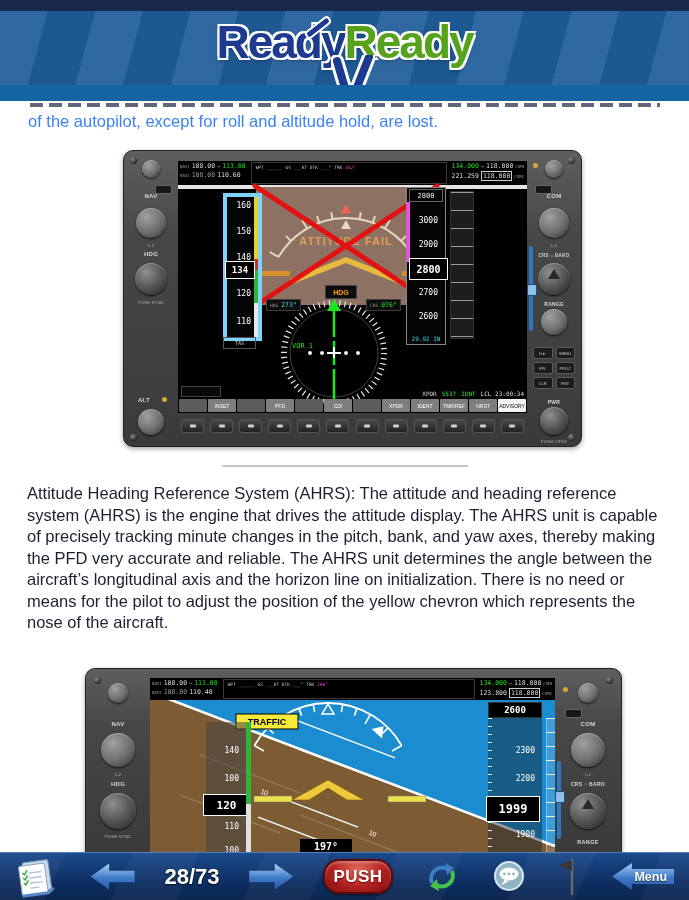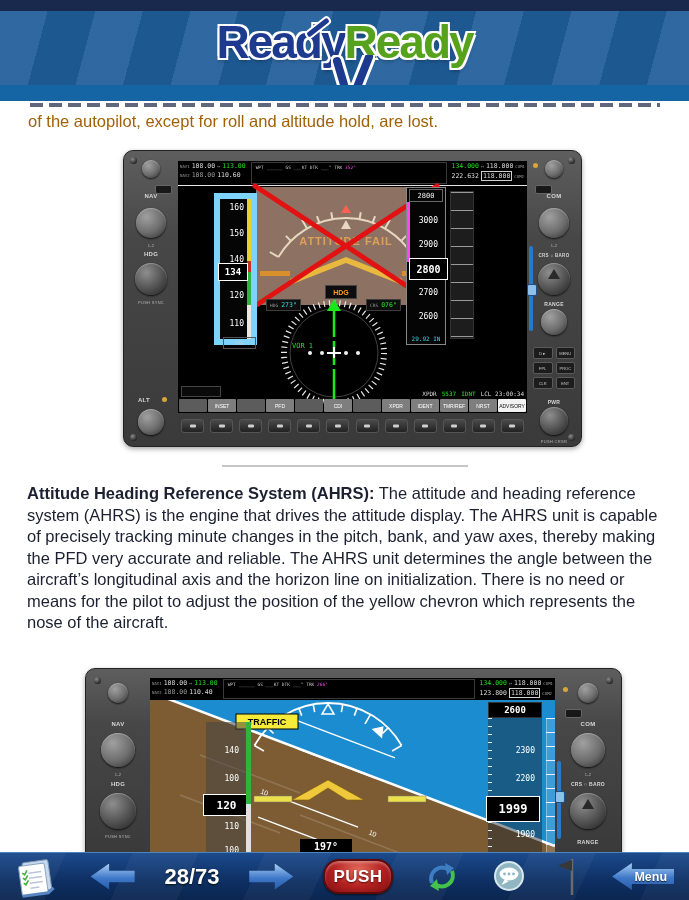--- a/index.html
+++ b/index.html
@@ -17,25 +17,25 @@
   .logo .ride{color:#1d3a8f;text-shadow:-2px -2px 0 #fff,2px -2px 0 #fff,-2px 2px 0 #fff,2px 2px 0 #fff,0 3px 4px rgba(0,0,0,.35);}
   .logo .ready{color:#57a21d;text-shadow:-2px -2px 0 #fff,2px -2px 0 #fff,-2px 2px 0 #fff,2px 2px 0 #fff,0 3px 4px rgba(0,0,0,.35);}
   .accent{position:absolute;left:303px;top:12px;width:26px;height:5px;background:#1d3a8f;
           border:2px solid #fff;border-radius:4px;transform:rotate(-38deg);}
 
   
   .content{position:absolute;left:0;top:101px;width:689px;height:752px;background:#fff;overflow:hidden;}
   .clipped-line{position:absolute;left:30px;top:2px;width:630px;height:4px;opacity:.75;
     background:repeating-linear-gradient(90deg,#2a3550 0 13px,transparent 13px 19px);}
   .intro-line{position:absolute;left:28px;top:10px;width:640px;margin:0;
-    font-size:16.5px;line-height:21px;color:#a16207;}
+    font-size:16.5px;line-height:21px;color:#3b82f6;}
   .divider{position:absolute;left:222px;top:364px;width:246px;height:2px;background:#c6c6c6;}
   .para{position:absolute;left:27px;top:382px;width:636px;margin:0;
     font-size:16.5px;line-height:21.5px;color:#1c2030;}
-  .para b{font-weight:bold;text-align:center;}
+  .para b{font-weight:normal;text-align:center;}
 
   
   .pfd{position:absolute;border-radius:10px;border:1px solid #222;overflow:hidden;
        background:linear-gradient(180deg,#5e5e5e,#474747 30%,#3a3a3a);box-shadow:0 2px 5px rgba(0,0,0,.35);}
   .screen{position:absolute;background:#000;overflow:hidden;}
   .screw{position:absolute;width:7px;height:7px;border-radius:50%;
          background:radial-gradient(circle at 35% 30%,#8a8a8a,#222 75%);}
   .knob{position:absolute;border-radius:50%;
         background:radial-gradient(circle at 35% 30%,#a0a0a0,#6d6d6d 55%,#333 95%);
         box-shadow:0 1px 2px rgba(0,0,0,.8),inset 0 1px 1px rgba(255,255,255,.3);}
@@ -44,21 +44,21 @@
         border-left:6px solid transparent;border-right:6px solid transparent;border-bottom:10px solid #2a2a2a;}
   .bezlabel{position:absolute;color:#d6d6d6;font-size:6px;font-weight:bold;letter-spacing:.3px;
         text-align:center;white-space:pre;}
   .micro{font-size:4px;font-weight:normal;color:#b5b5b5;}
   .pill{position:absolute;width:15px;height:7px;background:#181818;border:1px solid #666;border-radius:2px;}
   .amberdot{position:absolute;width:5px;height:5px;border-radius:50%;background:#d9a43a;}
   .bluslider{position:absolute;width:4px;background:#2a79c8;border-radius:2px;}
   .bluslider i{position:absolute;left:-2px;width:8px;height:10px;background:#8fc0ea;border:1px solid #1c4f86;border-radius:2px;}
 
   
-  .freqbar{position:absolute;left:0;top:0;right:0;display:flex;background:#000;border-bottom:1px solid #e5e5e5;}
+  .freqbar{position:absolute;left:0;top:0;right:0;display:flex;background:#000;border-bottom:4px solid #e5e5e5;}
   .fqcol{padding:1px 2px;}
   .fqrow{display:flex;gap:2px;align-items:baseline;font-family:"DejaVu Sans Mono",monospace;
          font-size:6.5px;color:#ddd;line-height:8px;white-space:nowrap;}
   .fql{font-size:4px;color:#9a9a9a;}
   .fqg{color:#25dd25;}
   .fqa{color:#9a9a9a;font-size:5px;}
   .boxed{border:1px solid #cfcfcf;padding:0 1px;}
   .fqcenter{flex:1;margin:1px 3px;border:1px solid #3a3a3a;position:relative;}
   .fqcenter span{position:absolute;left:4px;top:2px;font-family:"DejaVu Sans Mono",monospace;
          font-size:4.5px;color:#c9c9c9;white-space:nowrap;}
@@ -221,21 +221,21 @@
             <span><i style="font-style:normal">WPT ______ GS ___KT DTK ___° TRK</i> <i class="trk" style="font-style:normal">352°</i></span>
           </div>
           <div class="fqcol">
             <div class="fqrow">
                 <span class="fqg">134.000</span>
                 <span class="fqa">↔</span>
                 <span>118.000</span>
                 <span class="fql">COM1</span>
               </div>
             <div class="fqrow">
-                <span>222.632</span>
+                <span>221.259</span>
                 <span class="boxed">118.000</span>
                 <span class="fql">COM2</span>
               </div>
           </div>
         </div>
 
         <div class="att1">
           <svg width="180" height="118" viewBox="0 0 180 118">
             <path d="M22.5 70 A78 78 0 0 1 157.5 70" fill="none" stroke="#e7d7c0" stroke-width="2"></path>
             <g stroke="#e7d7c0" stroke-width="2">
@@ -257,21 +257,21 @@
             <rect x="146" y="84" width="30" height="5" fill="#d98f2a"></rect>
           </svg>
           <div class="attfail">ATTITUDE FAIL</div>
         </div>
 
         <svg class="ab" style="left:74px;top:22px;" width="188" height="126" viewBox="0 0 188 126">
           <line x1="3" y1="3" x2="185" y2="123" stroke="#e21212" stroke-width="5" stroke-linecap="round"></line>
           <line x1="185" y1="3" x2="3" y2="123" stroke="#e21212" stroke-width="5" stroke-linecap="round"></line>
         </svg>
 
-        <div class="ab" style="left:36px;top:32px;width:31px;height:140px;background:#050505;border:6px solid #7dd3fc;">
+        <div class="ab" style="left:45px;top:32px;width:31px;height:140px;background:#050505;border:4px solid #7dd3fc;">
           <span class="tapeval" style="top:4px;">160</span>
           <span class="tapeval" style="top:30px;">150</span>
           <span class="tapeval" style="top:56px;">140</span>
           <span class="tapeval" style="top:92px;">120</span>
           <span class="tapeval" style="top:120px;">110</span>
           <div class="ab" style="right:0;top:0;width:4px;height:100%;background:linear-gradient(#e8d12c 0 44%,#c43025 44% 52%,#2fb53c 52% 76%,#e8e8e8 76% 100%);"></div>
           <div class="curbox" style="left:-2px;top:64px;right:3px;height:16px;font-size:9px;">134</div>
         </div>
         <div class="ab" style="left:45px;top:176px;width:31px;height:10px;border:1px solid #555;color:#ccc;font-size:5px;font-family:'DejaVu Sans Mono',monospace;display:flex;align-items:center;justify-content:center;">TAS</div>
 

